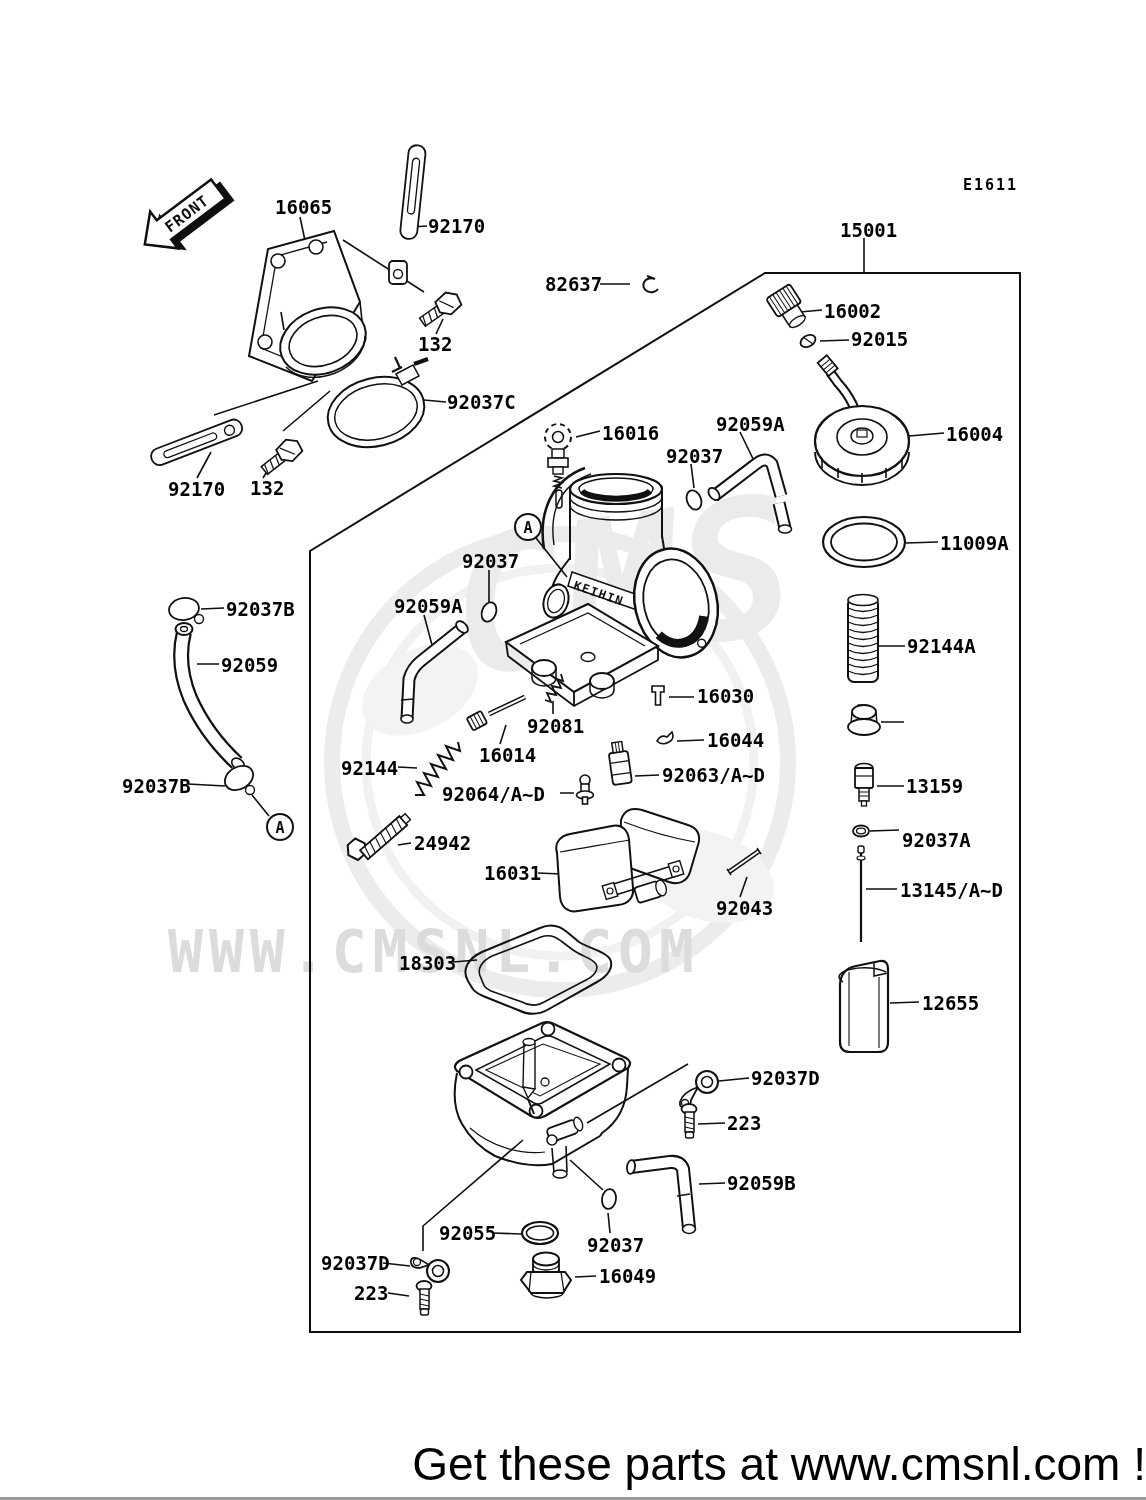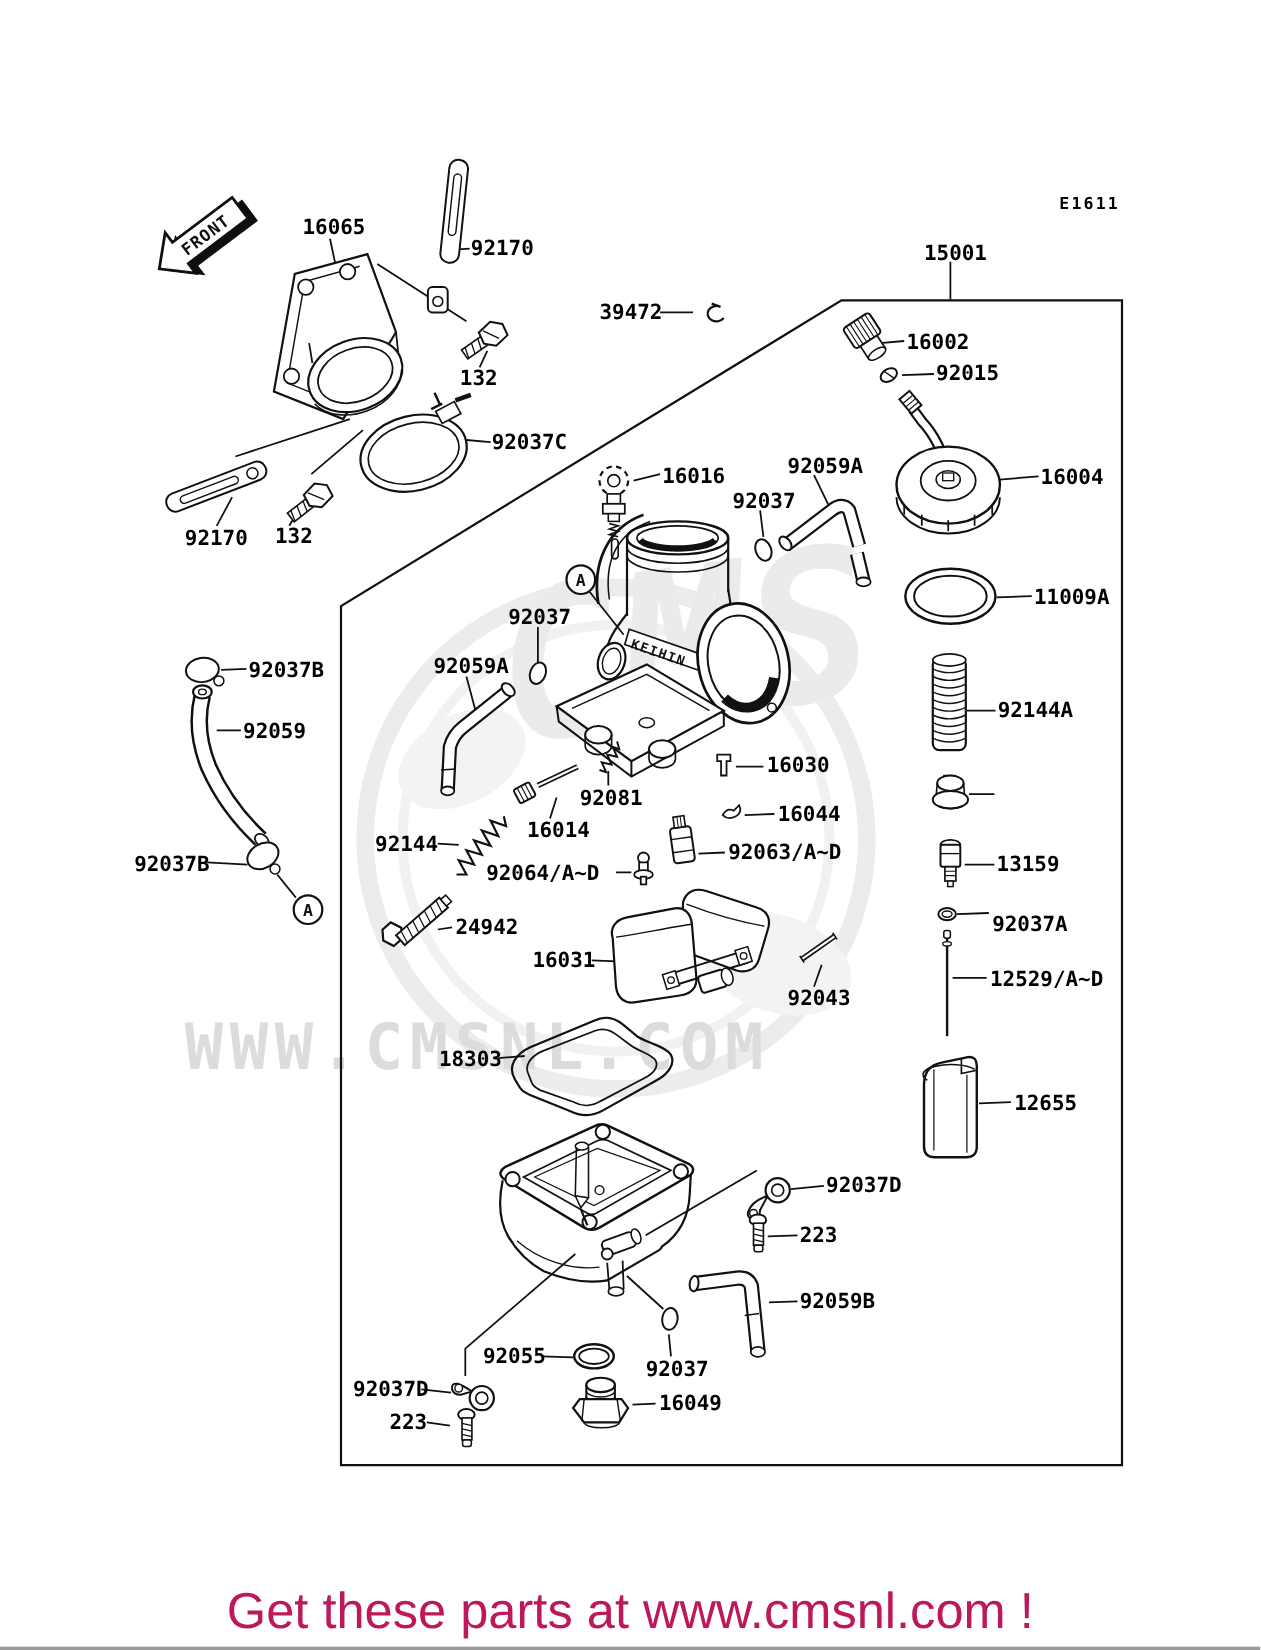--- a/index.html
+++ b/index.html
@@ -5,22 +5,22 @@
   html,body{margin:0;padding:0;background:#fff;}
   #stage{position:relative;width:1146px;height:1500px;background:#fff;overflow:hidden;
          font-family:"DejaVu Sans Mono",monospace;}
   #diagram-svg{position:absolute;left:0;top:0;}
   .plabel{position:absolute;font:bold 19px "DejaVu Sans Mono",monospace;color:#000;
           white-space:nowrap;line-height:20px;letter-spacing:0px;cursor:pointer;}
   #page-title{position:absolute;left:22px;top:12px;font:31px "Liberation Sans",sans-serif;
           color:#6d6d6d;letter-spacing:1px;}
   #diagram-code{position:absolute;left:963px;top:176px;font:bold 15px "DejaVu Sans Mono",monospace;
           letter-spacing:2px;color:#000;}
-  #footer-cta{position:absolute;left:0;width:100%;top:1437px;text-align:center;
-          font:46px "Liberation Sans",sans-serif;color:#be185d;}
+  #footer-cta{position:absolute;left:0;width:100%;top:1437px;text-align:right;
+          font:46px "Liberation Sans",sans-serif;color:#000000;}
   #bottom-bar{position:absolute;left:0;bottom:0;width:100%;height:3px;background:#9a9a9a;}
   svg text{font-family:"DejaVu Sans Mono",monospace;}
 </style>
 </head>
 <body>
 
 <div id="stage">
 
 <svg id="diagram-svg" width="1146" height="1500" viewBox="0 0 1146 1500">
 
@@ -386,21 +386,21 @@
     <path d="M531,1272 L529,1292 M561,1272 L564,1292" fill="none" stroke-width="1.3"></path>
     <path d="M531,1293 A16,5 0 0 0 563,1293" fill="none" stroke-width="1.4"></path>
   </g>
 </svg>
 
 <div id="diagram-code">E1611</div>
 
 <div class="plabel" style="left:275px;top:197px">16065</div>
 <div class="plabel" style="left:428px;top:216px">92170</div>
 <div class="plabel" style="left:418px;top:334px">132</div>
-<div class="plabel" style="left:545px;top:274px">39472</div>
+<div class="plabel" style="left:545px;top:274px">82637</div>
 <div class="plabel" style="left:840px;top:220px">15001</div>
 <div class="plabel" style="left:824px;top:301px">16002</div>
 <div class="plabel" style="left:851px;top:329px">92015</div>
 <div class="plabel" style="left:946px;top:424px">16004</div>
 <div class="plabel" style="left:447px;top:392px">92037C</div>
 <div class="plabel" style="left:168px;top:479px">92170</div>
 <div class="plabel" style="left:250px;top:478px">132</div>
 <div class="plabel" style="left:602px;top:423px">16016</div>
 <div class="plabel" style="left:716px;top:414px">92059A</div>
 <div class="plabel" style="left:666px;top:446px">92037</div>
@@ -415,21 +415,21 @@
 <div class="plabel" style="left:707px;top:730px">16044</div>
 <div class="plabel" style="left:479px;top:745px">16014</div>
 <div class="plabel" style="left:341px;top:758px">92144</div>
 <div class="plabel" style="left:662px;top:765px">92063/A~D</div>
 <div class="plabel" style="left:906px;top:776px">13159</div>
 <div class="plabel" style="left:442px;top:784px">92064/A~D</div>
 <div class="plabel" style="left:122px;top:776px">92037B</div>
 <div class="plabel" style="left:902px;top:830px">92037A</div>
 <div class="plabel" style="left:414px;top:833px">24942</div>
 <div class="plabel" style="left:484px;top:863px">16031</div>
-<div class="plabel" style="left:900px;top:880px">12529/A~D</div>
+<div class="plabel" style="left:900px;top:880px">13145/A~D</div>
 <div class="plabel" style="left:716px;top:898px">92043</div>
 <div class="plabel" style="left:399px;top:953px">18303</div>
 <div class="plabel" style="left:922px;top:993px">12655</div>
 <div class="plabel" style="left:751px;top:1068px">92037D</div>
 <div class="plabel" style="left:727px;top:1113px">223</div>
 <div class="plabel" style="left:727px;top:1173px">92059B</div>
 <div class="plabel" style="left:439px;top:1223px">92055</div>
 <div class="plabel" style="left:587px;top:1235px">92037</div>
 <div class="plabel" style="left:321px;top:1253px">92037D</div>
 <div class="plabel" style="left:599px;top:1266px">16049</div>

